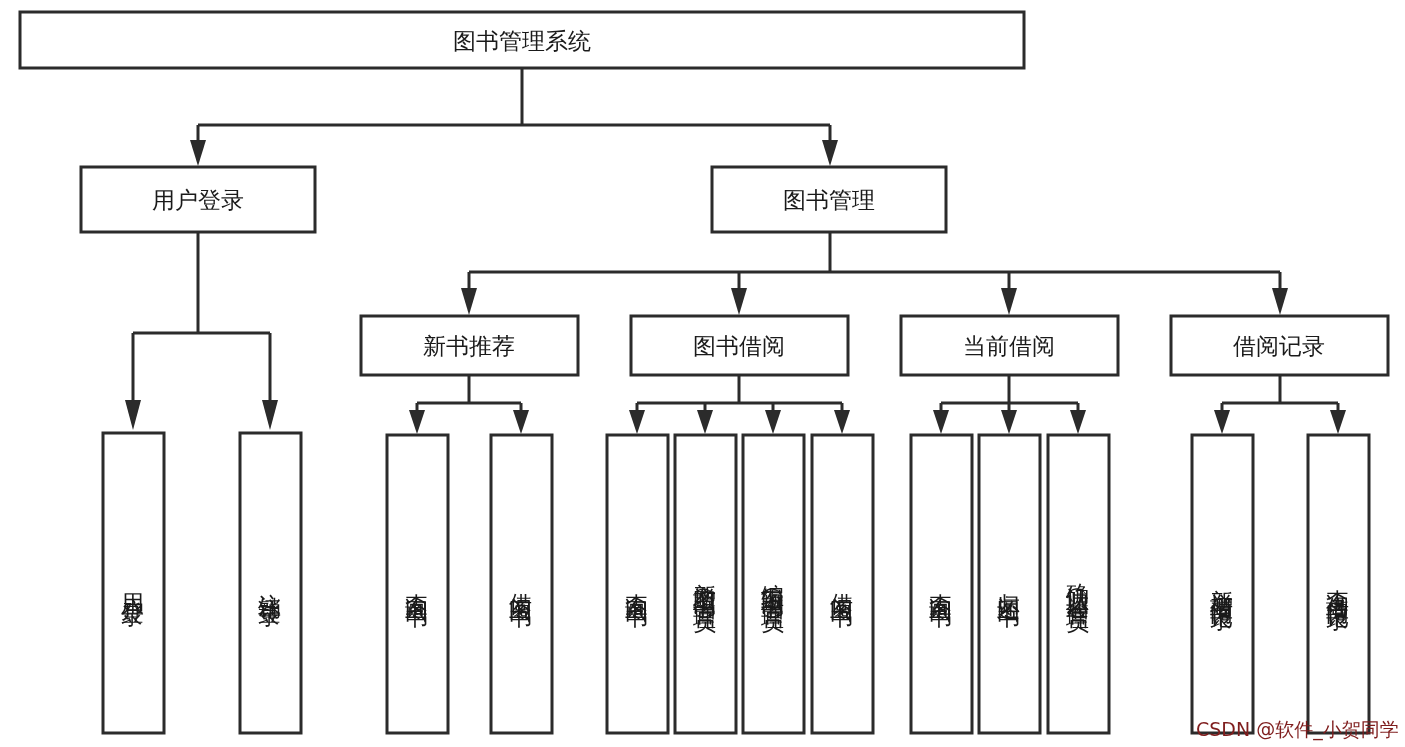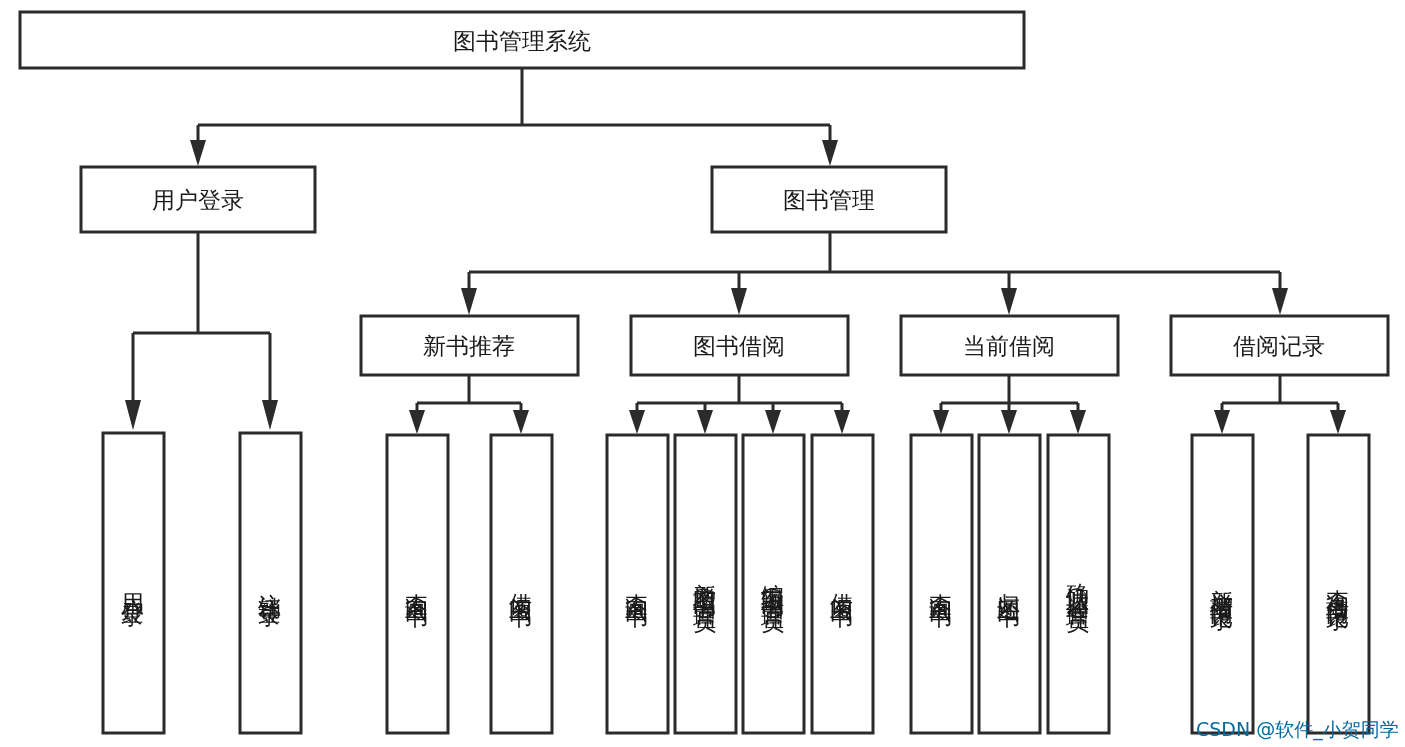--- a/index.html
+++ b/index.html
@@ -52,21 +52,21 @@
     fill: #1a1a1a;
     writing-mode: vertical-rl;
     text-orientation: upright;
     text-anchor: middle;
     letter-spacing: 4px;
   }
   .watermark {
     position: absolute;
     font-family: "DejaVu Sans", "Liberation Sans", sans-serif;
     font-size: 19px;
-    color: #0369a1;
+    color: #7f1d1d;
     white-space: nowrap;
     pointer-events: none;
   }
 </style>
 </head>
 <body>
 
 <div id="diagram-root">
 
   <svg id="flowchart" viewBox="0 0 1405 747" xmlns="http://www.w3.org/2000/svg">

